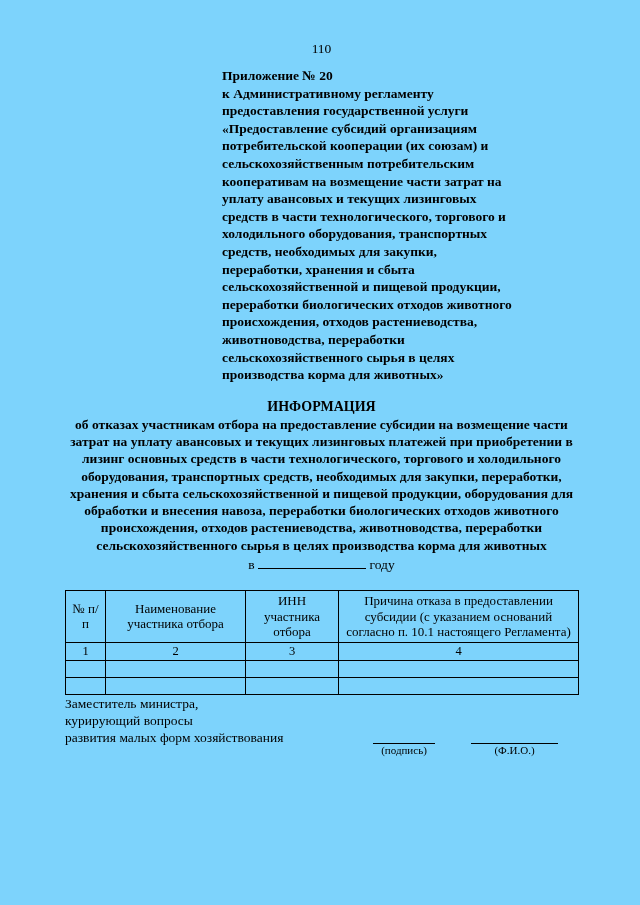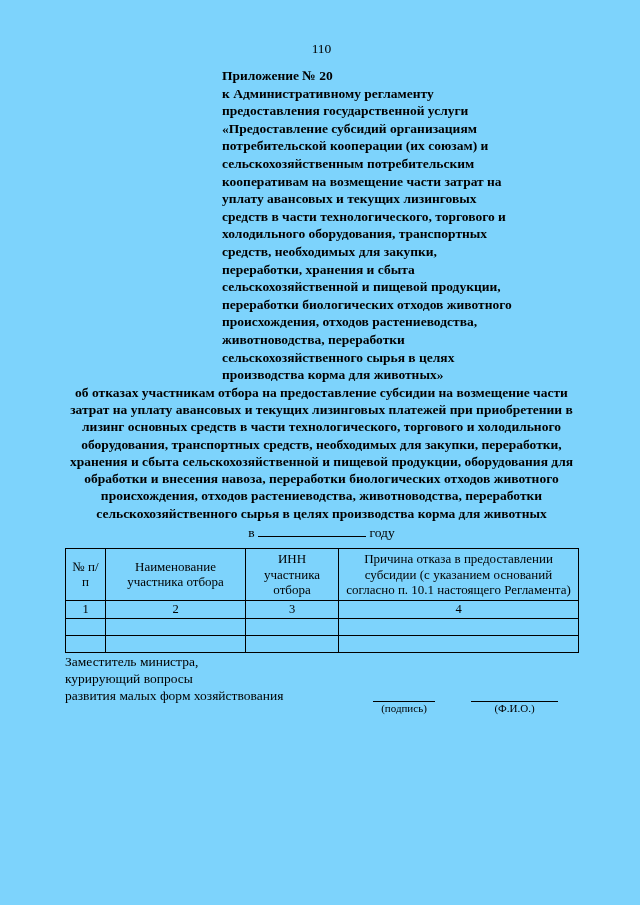--- a/index.html
+++ b/index.html
@@ -53,21 +53,21 @@
     line-height: 18px;
   }
   .year-blank {
     display: inline-block;
     width: 108px;
     height: 13px;
     border-bottom: 1px solid #000;
     vertical-align: baseline;
   }
   table.info-table {
-    margin-top: 6px;
+    margin-top: 16px;
     width: 100%;
     border-collapse: collapse;
     table-layout: fixed;
     font-size: 13px;
   }
   .info-table th, .info-table td {
     border: 1px solid #000000;
     padding: 2px 4px;
   }
   .info-table th {
@@ -131,20 +131,21 @@
     <div>средств, необходимых для закупки,</div>
     <div>переработки, хранения и сбыта</div>
     <div>сельскохозяйственной и пищевой продукции,</div>
     <div>переработки биологических отходов животного</div>
     <div>происхождения, отходов растениеводства,</div>
     <div>животноводства, переработки</div>
     <div>сельскохозяйственного сырья в целях</div>
     <div>производства корма для животных»</div>
   </div>
 
+  <div class="info-title">ИНФОРМАЦИЯ</div>
 
   <div class="info-body">об отказах участникам отбора на предоставление субсидии на возмещение части затрат на уплату авансовых и текущих лизинговых платежей при приобретении в лизинг основных средств в части технологического, торгового и холодильного оборудования, транспортных средств, необходимых для закупки, переработки, хранения и сбыта сельскохозяйственной и пищевой продукции, оборудования для обработки и внесения навоза, переработки биологических отходов животного происхождения, отходов растениеводства, животноводства, переработки сельскохозяйственного сырья в целях производства корма для животных</div>
 
   <div class="year-line">
     <span>в</span>
     <span class="year-blank"></span>
     <span>году</span>
   </div>
 
   <table class="info-table">

